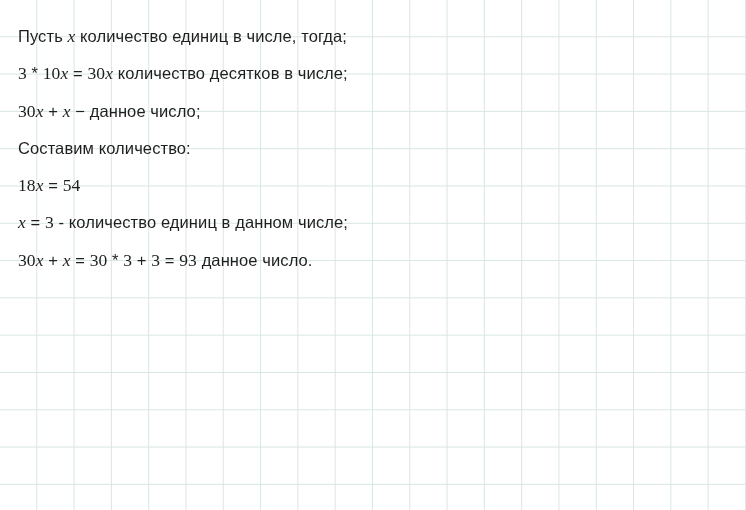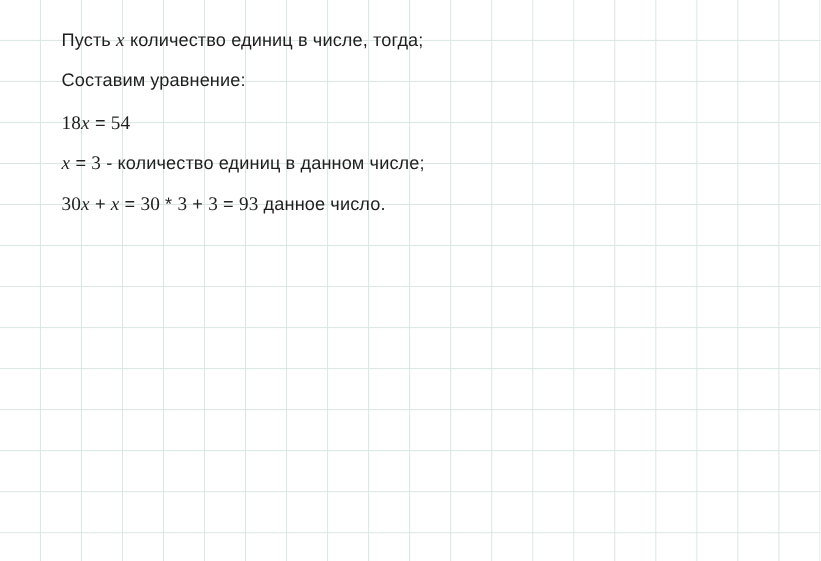--- a/index.html
+++ b/index.html
@@ -25,21 +25,20 @@
     background-position: -1px -1px;
   }
   .lines {
     position: absolute;
     top: 0;
     left: 0;
     right: 0;
     bottom: 0;
     padding: 18px 0 0 18px;
     box-sizing: border-box;
-    margin-left: 38px;
   }
   .line {
     height: 37.3px;
     line-height: 37.3px;
     font-size: 16.5px;
     color: #1f1f1f;
     white-space: nowrap;
     letter-spacing: 0.1px;
   }
   .math {
@@ -55,21 +54,27 @@
 </style>
 </head>
 <body>
 
 <div class="sheet">
   <div class="lines">
     <div class="line">
       <span>Пусть <span class="math">x</span> количество единиц в числе, тогда;</span>
     </div>
     <div class="line">
-      <span>Составим уравнение:</span>
+      <span><span class="num">3</span> * <span class="num">1</span><span class="num">0</span><span class="math">x</span> = <span class="num">3</span><span class="num">0</span><span class="math">x</span> количество десятков в числе;</span>
+    </div>
+    <div class="line">
+      <span><span class="num">3</span><span class="num">0</span><span class="math">x</span> + <span class="math">x</span> − данное число;</span>
+    </div>
+    <div class="line">
+      <span>Составим количество:</span>
     </div>
     <div class="line">
       <span><span class="num">1</span><span class="num">8</span><span class="math">x</span> = <span class="num">5</span><span class="num">4</span></span>
     </div>
     <div class="line">
       <span><span class="math">x</span> = <span class="num">3</span> - количество единиц в данном числе;</span>
     </div>
     <div class="line">
       <span><span class="num">3</span><span class="num">0</span><span class="math">x</span> + <span class="math">x</span> = <span class="num">3</span><span class="num">0</span> * <span class="num">3</span> + <span class="num">3</span> = <span class="num">9</span><span class="num">3</span> данное число.</span>
     </div>

